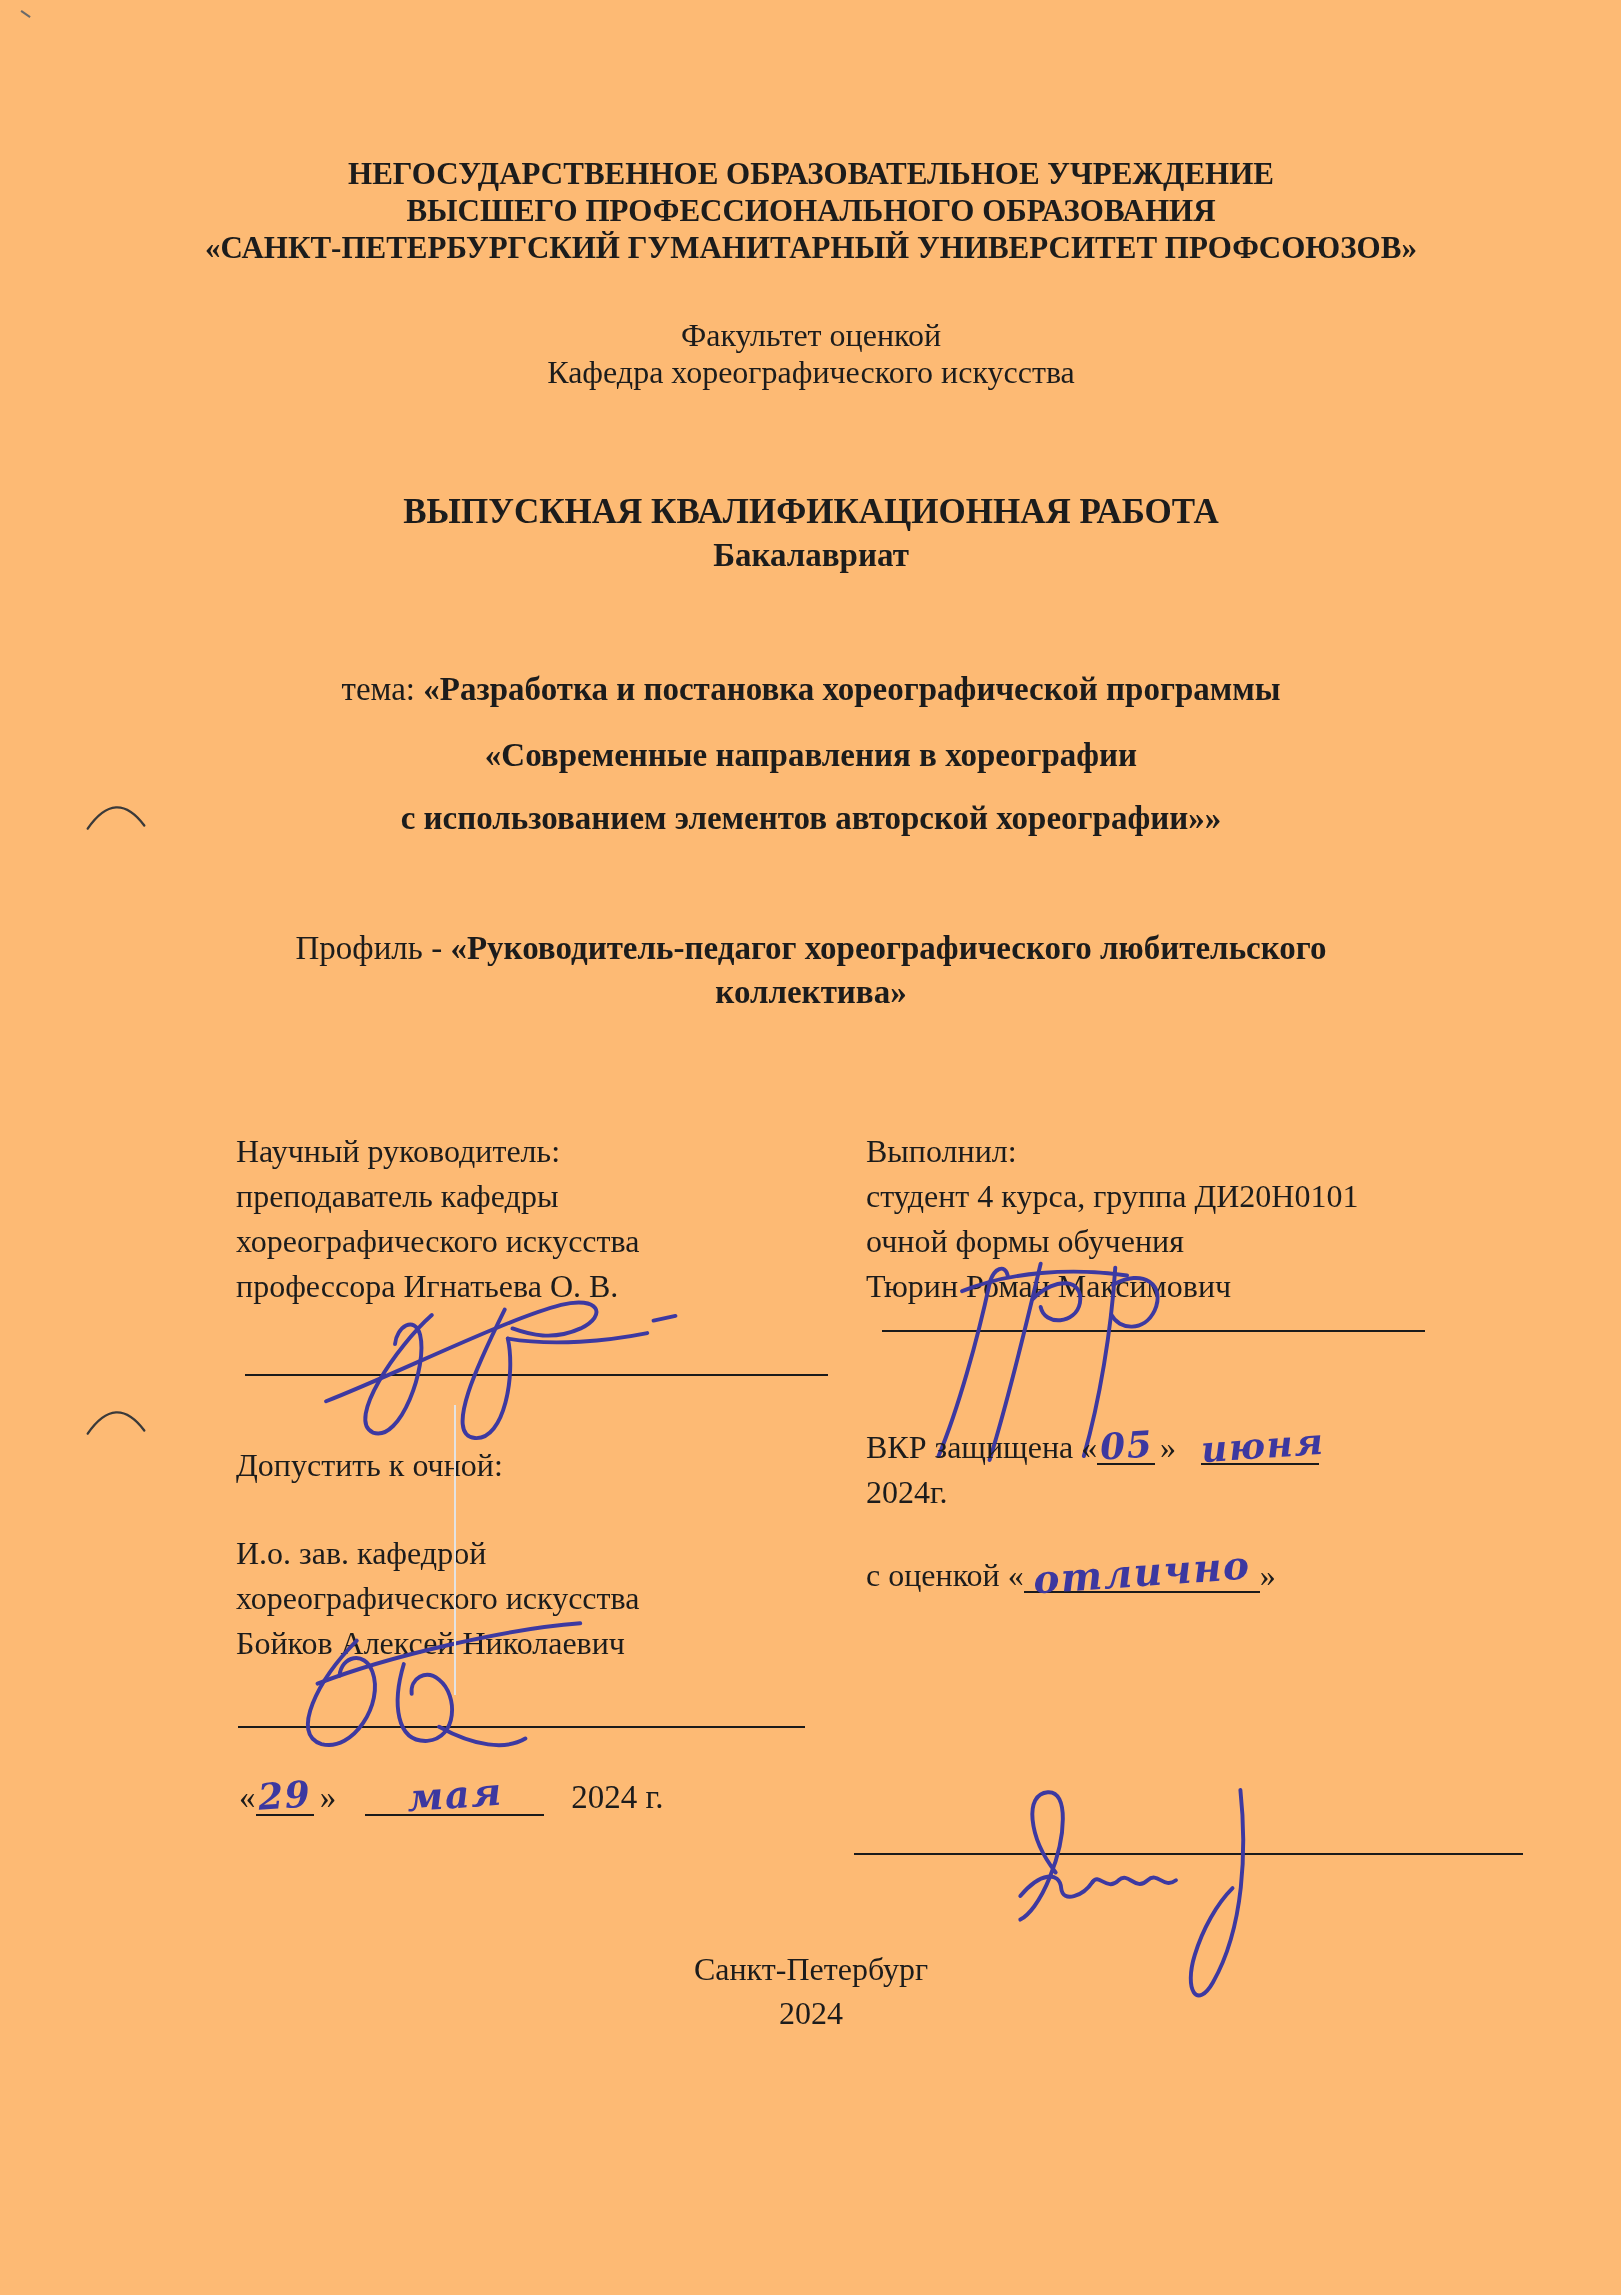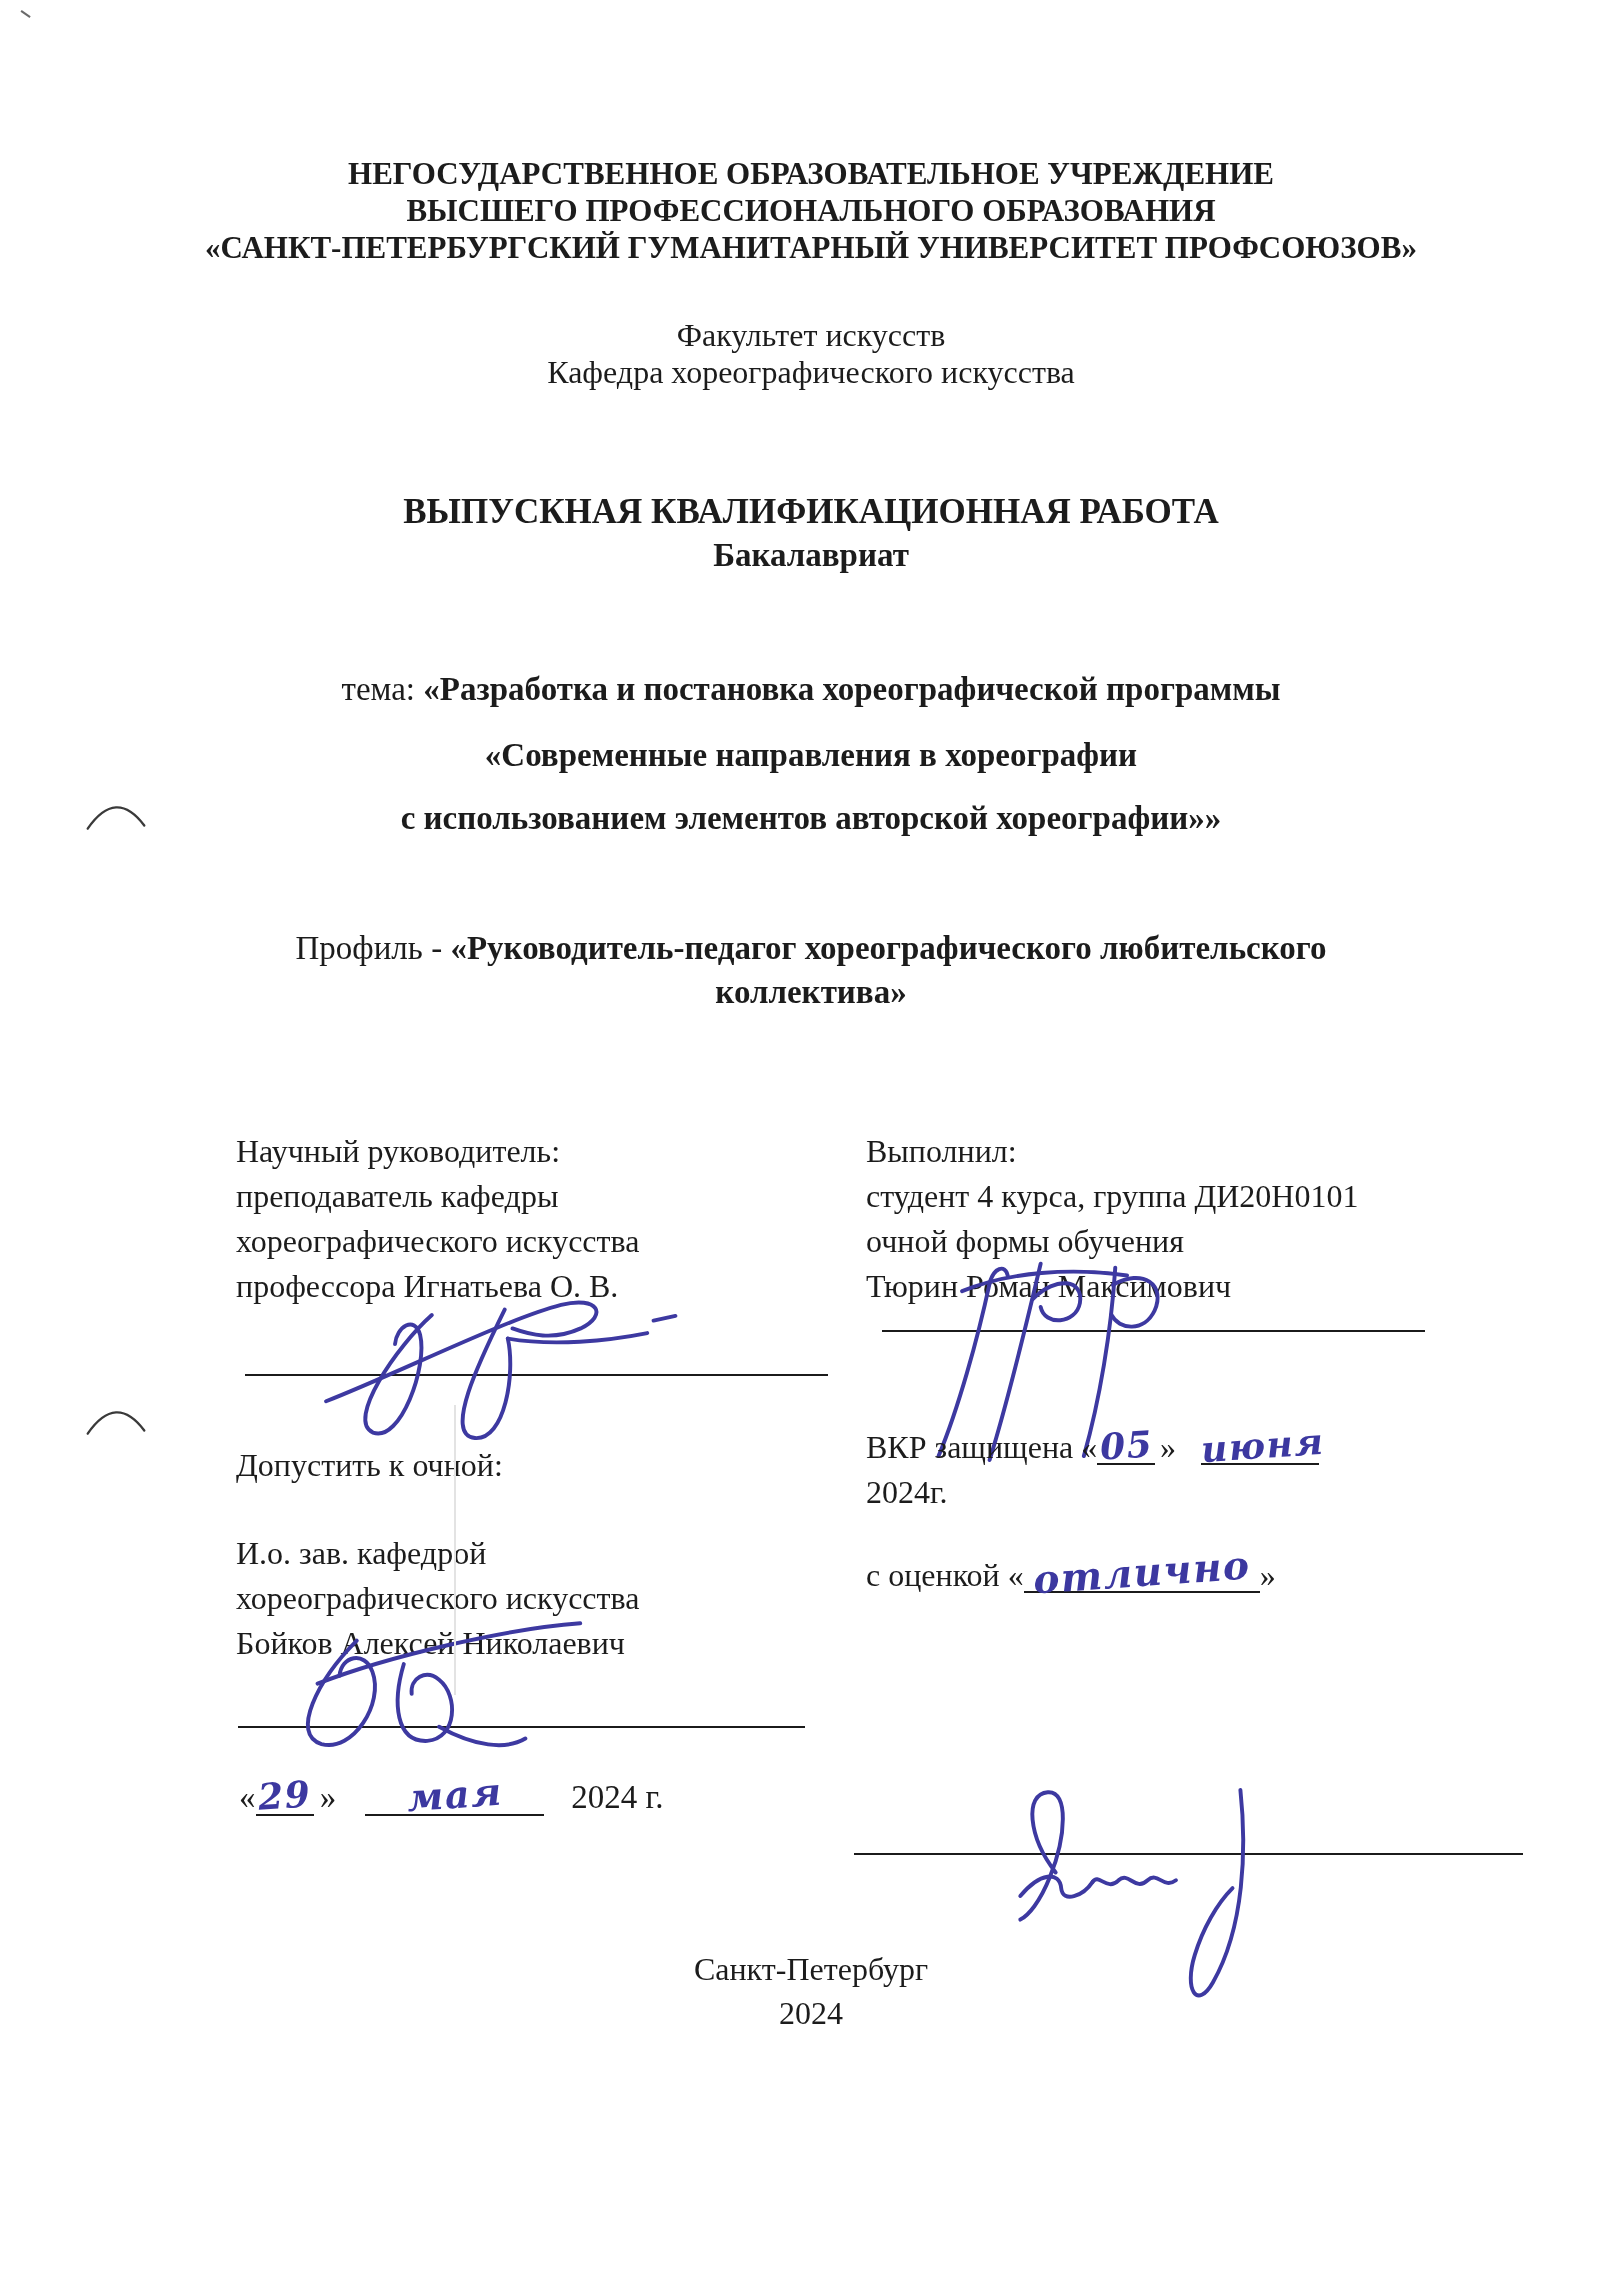--- a/index.html
+++ b/index.html
@@ -1,20 +1,20 @@
 <!DOCTYPE html>
 <html style="font-size:12.6px"><head>
 <meta charset="utf-8">
 <style>
   html,body { margin:0; padding:0; background:#8a8a8a; }
   .page {
     position:relative;
     width:1622px; height:2295px;
     margin:0 auto;
-    background:#ffffff;
+    background:#fdba74;
     font-family:"Liberation Serif", serif;
     color:#1c1c1c;
     overflow:hidden;
   }
   .abs { position:absolute; }
   .center { left:0; right:0; text-align:center; }
   .b { font-weight:700; }
   .fs40 { font-size:31px; line-height:38px; }
   .fs41 { font-size:32px; line-height:39px; }
   .fs42 { font-size:33px; line-height:41px; }
@@ -47,21 +47,21 @@
 <body>
 
 <div class="page">
 
   <div class="speck" style="left:20.4px; top:12.6px; width:11px; height:2.4px; transform:rotate(35deg);"></div>
 
   <div class="abs center b fs40" style="top:155px">НЕГОСУДАРСТВЕННОЕ ОБРАЗОВАТЕЛЬНОЕ УЧРЕЖДЕНИЕ</div>
   <div class="abs center b fs40" style="top:192px">ВЫСШЕГО ПРОФЕССИОНАЛЬНОГО ОБРАЗОВАНИЯ</div>
   <div class="abs center b fs40" style="top:229px">«САНКТ-ПЕТЕРБУРГСКИЙ ГУМАНИТАРНЫЙ УНИВЕРСИТЕТ ПРОФСОЮЗОВ»</div>
 
-  <div class="abs center fs41" style="top:316px">Факультет искусств</div>
+  <div class="abs center fs41" style="top:316px">Факультет оценкой</div>
   <div class="abs center fs41" style="top:353px">Кафедра хореографического искусства</div>
 
   <div class="abs center b fs45" style="top:491px">ВЫПУСКНАЯ КВАЛИФИКАЦИОННАЯ РАБОТА</div>
   <div class="abs center b fs42" style="top:535px">Бакалавриат</div>
 
   <div class="abs center fs42" style="top:669px">
     <span>тема: </span><span class="b">«Разработка и постановка хореографической программы</span>
   </div>
   <div class="abs center b fs42" style="top:735px">«Современные направления в хореографии</div>
   <div class="abs center b fs42" style="top:798px">с использованием элементов авторской хореографии»»</div>

